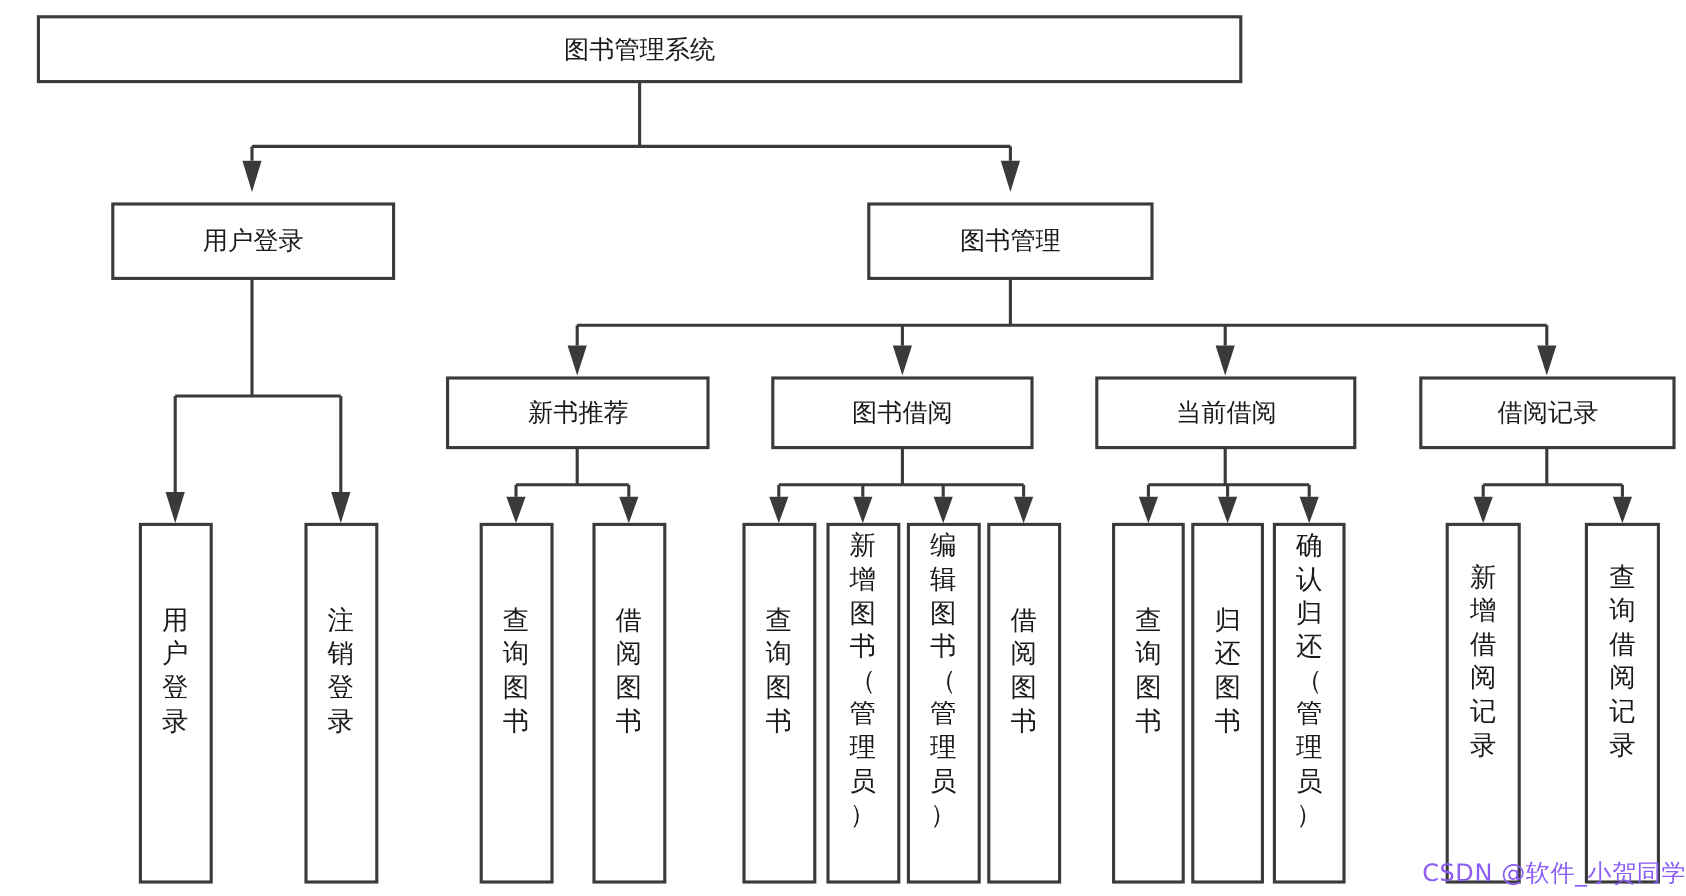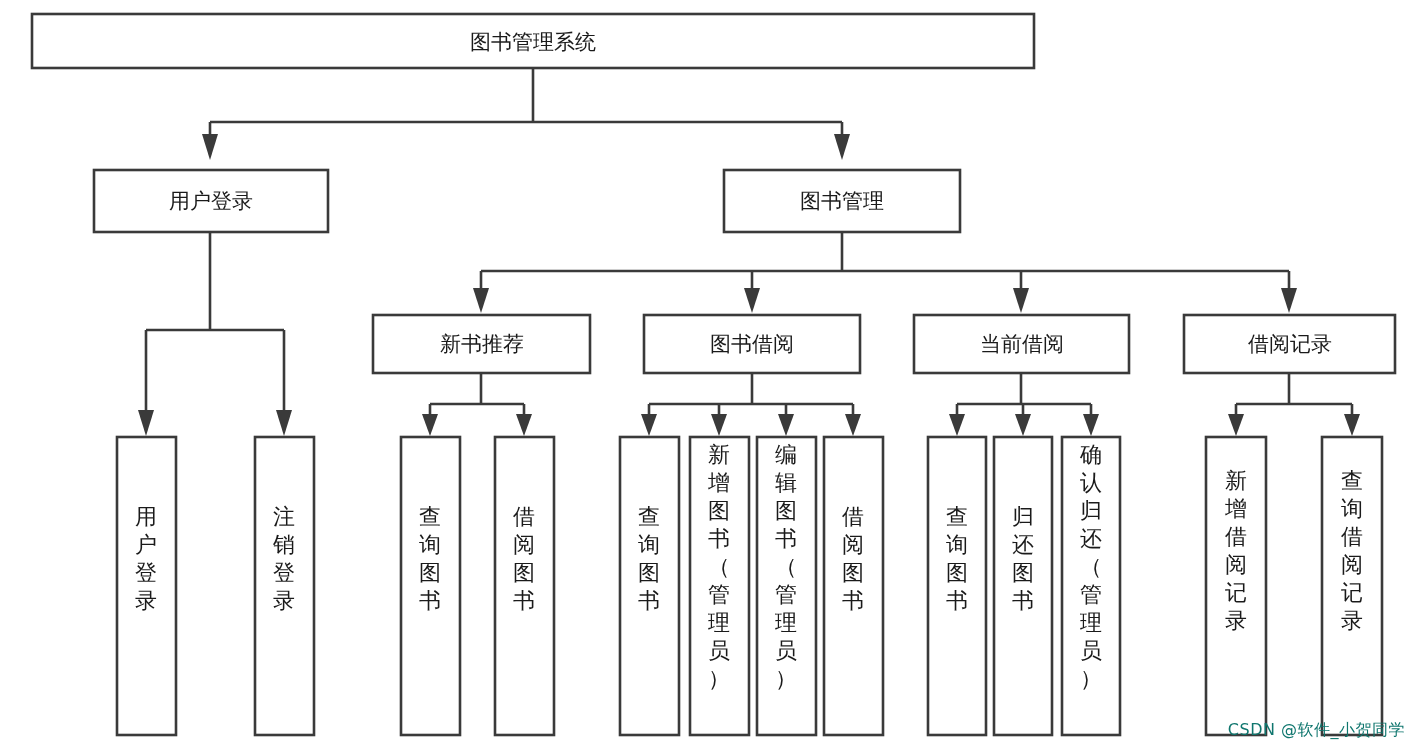--- a/index.html
+++ b/index.html
@@ -54,22 +54,22 @@
     fill: #1a1a1a;
     font-family: "DejaVu Sans", "Liberation Sans", sans-serif;
     font-size: 22px;
     text-anchor: middle;
   }
   .watermark {
     position: absolute;
     right: 12px;
     bottom: 6px;
     font-family: "DejaVu Sans", "Liberation Sans", sans-serif;
-    font-size: 16px;
-    color: #0f766e;
+    font-size: 20px;
+    color: #8b5cf6;
     white-space: nowrap;
     letter-spacing: 0.5px;
     user-select: none;
   }
 </style>
 </head>
 <body>
 
 <div id="diagram-root">
   <svg class="flow" viewBox="0 0 1405 747" xmlns="http://www.w3.org/2000/svg">

